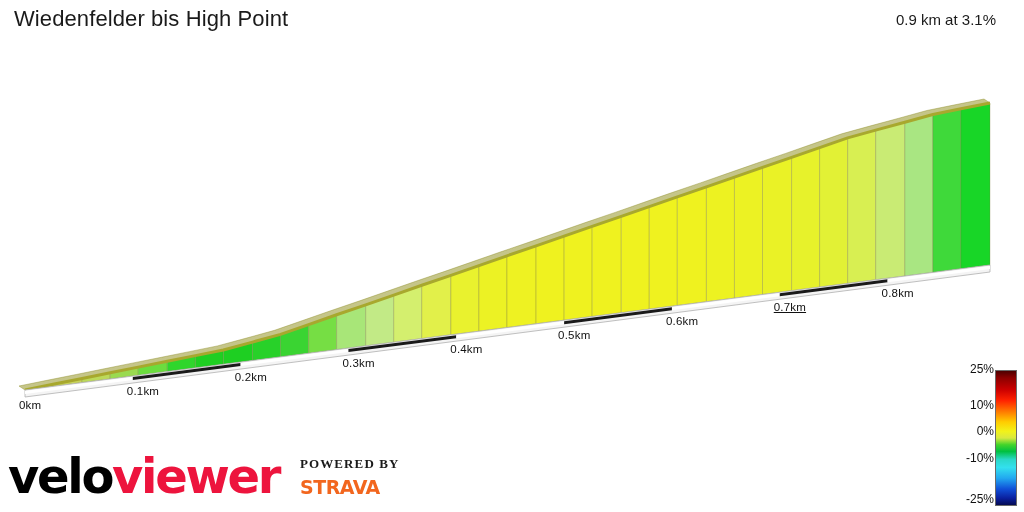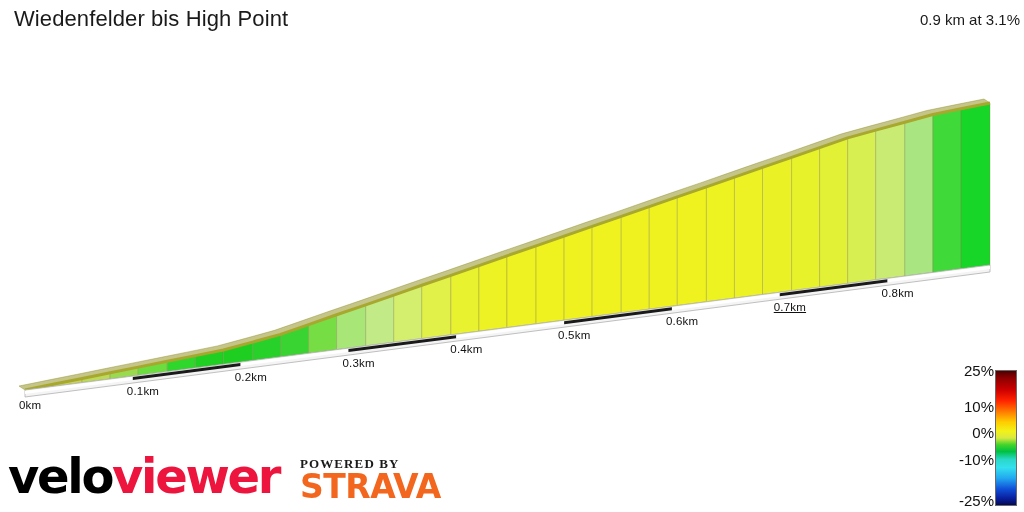--- a/index.html
+++ b/index.html
@@ -7,21 +7,21 @@
   body { font-family:"Liberation Sans", sans-serif; position:relative; }
 
   #stage { position:absolute; left:0; top:0; width:1024px; height:412px; }
 
   #title {
     position:absolute; left:14px; top:6px;
     font-size:22px; color:#1a1a1a; font-weight:400;
     letter-spacing:0.1px; white-space:nowrap;
   }
   #stat {
-    position:absolute; right:4px; top:11px;
+    position:absolute; right:28px; top:11px;
     font-size:15px; color:#1a1a1a; font-weight:400; white-space:nowrap;
   }
 
   #profile-svg { position:absolute; left:0; top:0; width:1024px; height:512px; }
 
   .dist-label {
     position:absolute; font-size:11.5px; color:#111; white-space:nowrap;
     letter-spacing:0.2px;
   }
 
@@ -42,41 +42,41 @@
       #44d42a 55%,
       #00c040 60%,
       #2ad8c8 66%,
       #33e0ee 72%,
       #22a8f0 80%,
       #1050d8 88%,
       #0a1f9e 95%,
       #050b52 100%);
   }
   .legend-tick {
-    position:absolute; right:30px; font-size:15px; color:#111;
+    position:absolute; right:30px; font-size:12px; color:#111;
     text-align:right; white-space:nowrap; width:52px;
   }
 
   
   #brand { position:absolute; left:8px; top:448px; height:56px; }
   #vv-logo {
     font-size:48px; font-weight:800; letter-spacing:-2.3px;
     line-height:56px; white-space:nowrap; font-family:"DejaVu Sans", sans-serif;
   }
   #vv-velo { color:#000000; }
   #vv-viewer { color:#ed143d; }
   #powered {
     position:absolute; left:300px; top:456px; width:130px;
   }
   #powered-by {
     font-size:13px; font-weight:700; letter-spacing:1.1px; color:#1a1a1a;
     font-family:Liberation Serif, serif;
   }
   #strava {
-    font-size:33px; font-weight:800; letter-spacing:-0.5px; color:#f2661e;
+    font-size:19px; font-weight:800; letter-spacing:-0.5px; color:#f2661e;
     line-height:30px; font-family:"DejaVu Sans", sans-serif;
   }
 </style>
 </head>
 <body>
 
 <div id="stage">
 
   <div id="title">Wiedenfelder bis High Point</div>
   <div id="stat">0.9 km at 3.1%</div>

